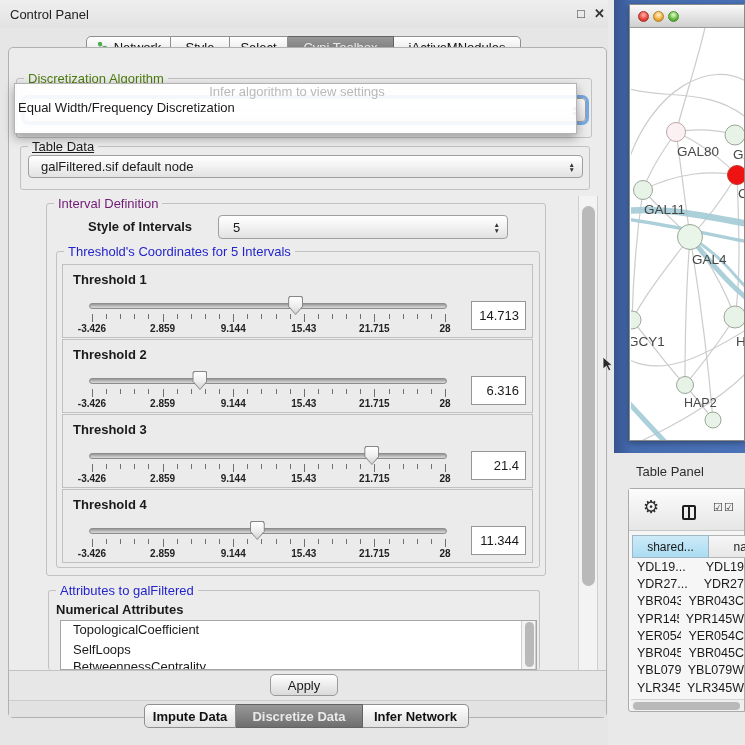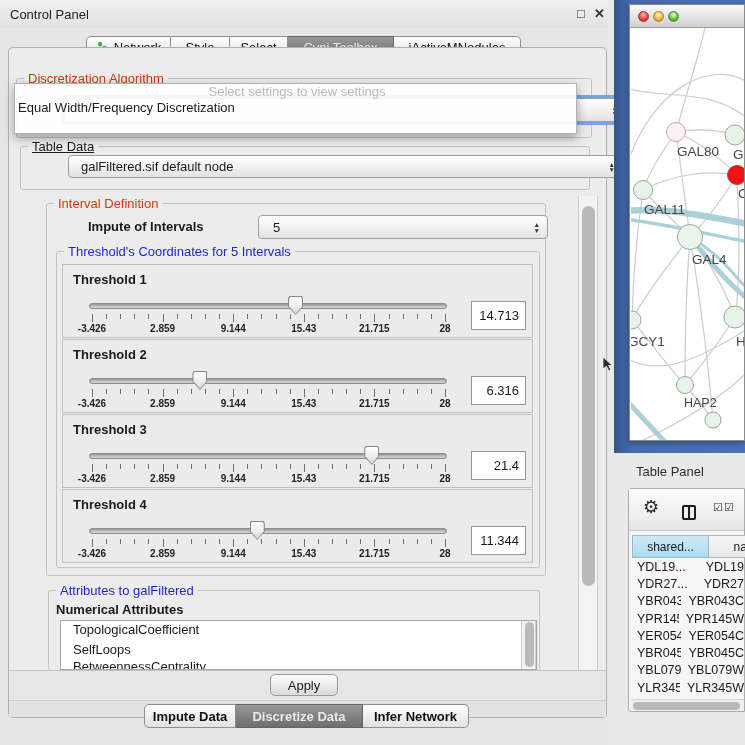--- a/index.html
+++ b/index.html
@@ -24,27 +24,27 @@
   #cp-tabs { left:86px; top:36px; }
   #bottom-tabs { left:144px; top:704px; z-index:6; }
   #bottom-tabs .seg { height:24px; font-weight:bold; }
   .net-icon { width:13px; height:14px; margin-right:5px; }
 
   #cp-body { left:8px; top:47px; width:599px; height:671px; background:#ececec;
              border:1px solid #b1b1b1; border-radius:5px; }
 
   .group { position:absolute; border:1px solid #c2c2c2; border-radius:3px; }
   .group-title { position:absolute; background:#ececec; padding:0 4px; font-size:13px; white-space:nowrap; }
-  .t-green { color:#c2410c; }
+  .t-green { color:#701a75; }
   .t-blue  { color:#2424cc; }
-  .t-gray  { color:#c2410c; }
+  .t-gray  { color:#4d7c0f; }
 
   .combo { position:absolute; background:linear-gradient(#ffffff,#f3f3f3 45%,#e2e2e2);
            border:1px solid #9f9f9f; border-radius:4px; font-size:13px;
-           display:flex; align-items:center;margin-left:40px; }
+           display:flex; align-items:center; }
   .combo .txt { padding-left:12px; white-space:nowrap; }
   .combo .arrows { position:absolute; right:7px; top:50%; transform:translateY(-50%);
                    font-size:6.5px; line-height:5.5px; color:#333; text-align:center; }
   .focus-ring { box-shadow:0 0 0 3px rgba(98,158,226,0.85); }
 
   #algo-popup { left:14px; top:83px; width:563px; height:51px; background:rgba(255,255,255,0.92);
                 border:1px solid #b3b3b3; box-shadow:0 4px 10px rgba(0,0,0,0.35); z-index:5; font-size:13px; }
   .popup-row { height:16px; line-height:16px; padding-left:3px; white-space:nowrap; }
   .popup-placeholder { color:#b9b9b9; text-align:center; }
   .popup-bold { font-weight:bold; }
@@ -145,35 +145,35 @@
 
   <div id="cp-body" class="abs"></div>
 
   <div class="group" style="left:16px; top:78px; width:576px; height:60px;"></div>
   <div class="group-title t-gray abs" style="left:24px; top:71px;">Discretization Algorithm</div>
   <div class="combo focus-ring" style="left:24px; top:98px; width:562px; height:24px;">
     <span class="arrows"><span>▲</span><br><span>▼</span></span>
   </div>
 
   <div id="algo-popup" class="abs">
-    <div class="popup-row popup-placeholder">Select settings to view settings</div>
+    <div class="popup-row popup-placeholder">Infer algorithm to view settings</div>
     <div class="popup-row">Equal Width/Frequency Discretization</div>
   </div>
 
   <div class="group" style="left:20px; top:146px; width:570px; height:44px;"></div>
   <div class="group-title abs" style="left:28px; top:139px;text-decoration:underline;">Table Data</div>
   <div class="combo" style="left:28px; top:155px; width:555px; height:23px;">
     <span class="txt">galFiltered.sif default node</span>
     <span class="arrows"><span>▲</span><br><span>▼</span></span>
   </div>
 
   <div class="group" style="left:46px; top:203px; width:500px; height:373px;"></div>
   <div class="group-title t-green abs" style="left:54px; top:196px;">Interval Definition</div>
 
-  <div class="abs" style="left:88px; top:219px; font-weight:bold; font-size:13px;">Impute of Intervals</div>
+  <div class="abs" style="left:88px; top:219px; font-weight:bold; font-size:13px;">Style of Intervals</div>
   <div class="combo" style="left:218px; top:215px; width:290px; height:24px;">
     <span class="txt" style="padding-left:14px;">5</span>
     <span class="arrows"><span>▲</span><br><span>▼</span></span>
   </div>
 
   <div class="group" style="left:56px; top:251px; width:484px; height:317px;"></div>
   <div class="group-title t-blue abs" style="left:64px; top:244px;">Threshold's Coordinates for 5 Intervals</div>
 
   <div class="thr-row" style="top:264px;">
     <div class="thr-label">Threshold 1</div>

